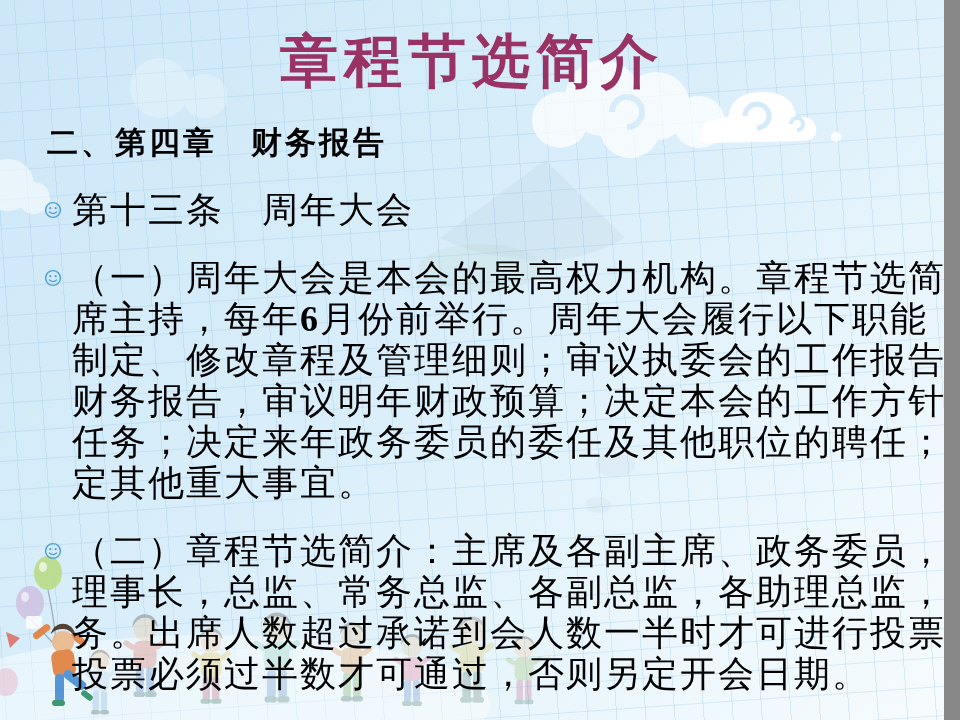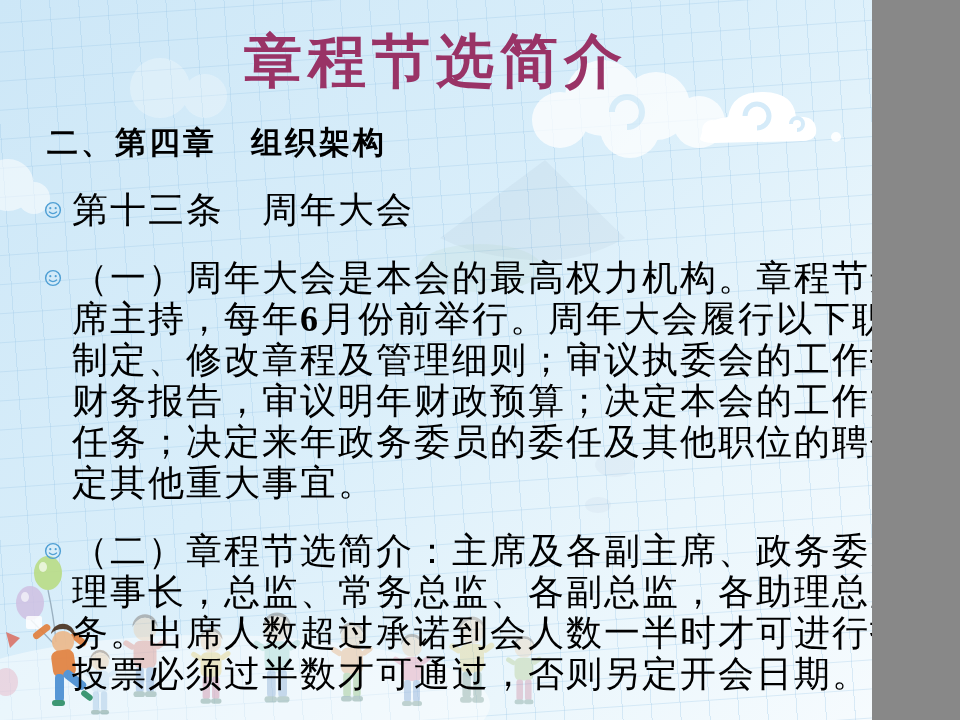--- a/index.html
+++ b/index.html
@@ -1,17 +1,17 @@
 <!DOCTYPE html>
 <html><head>
 <meta charset="utf-8">
 <style>
   html,body{margin:0;padding:0;background:#888;}
   #slide{
-    position:relative;width:872px;height:720px;overflow:hidden;
+    position:relative;width:944px;height:720px;overflow:hidden;
     font-family:"Liberation Sans","DejaVu Sans",sans-serif;
     background:linear-gradient(135deg,#cde7f7 0%,#d9eefa 45%,#eaf6fc 75%,#f6fbfe 100%);
   }
   .grid-layer{
     position:absolute;left:-8%;top:-8%;width:116%;height:116%;
     background-image:
       repeating-linear-gradient(0deg, rgba(151,196,229,.30) 0 1px, transparent 1px 29px),
       repeating-linear-gradient(90deg, rgba(151,196,229,.30) 0 1px, transparent 1px 29px);
     transform:rotate(-4deg);
   }
@@ -126,21 +126,21 @@
       <rect x="16" y="38" width="23" height="27" rx="7" fill="#e2813f" transform="rotate(-8 27 51)"></rect>
       <rect x="19" y="62" width="9" height="28" rx="4" fill="#4a8ed2"></rect>
       <rect x="28" y="58" width="26" height="9" rx="4" fill="#4a8ed2" transform="rotate(38 32 62)"></rect>
       <rect x="16" y="88" width="13" height="6" rx="3" fill="#2f8f68"></rect>
       <rect x="46" y="78" width="13" height="6" rx="3" fill="#2f8f68" transform="rotate(38 48 80)"></rect>
     </g>
   </svg>
 
   <h1 class="title">章程节选简介</h1>
 
-  <div class="heading">二、第四章　组织架构</div>
+  <div class="heading">二、第四章　财务报告</div>
 
   <div id="bullets">
   <div class="bullet">
     <span class="bullet-icon">
       <svg viewBox="0 0 20 20" width="18" height="18" aria-hidden="true">
         <circle cx="10" cy="10" r="8.2" fill="none" stroke="currentColor" stroke-width="1.6"></circle>
         <circle cx="7" cy="8" r="1.2" fill="currentColor"></circle>
         <circle cx="13" cy="8" r="1.2" fill="currentColor"></circle>
         <path d="M6 12.2 Q10 15.8 14 12.2" fill="none" stroke="currentColor" stroke-width="1.4" stroke-linecap="round"></path>
       </svg>

